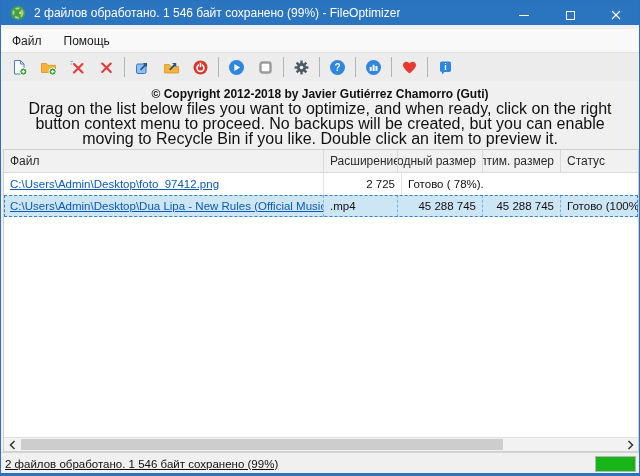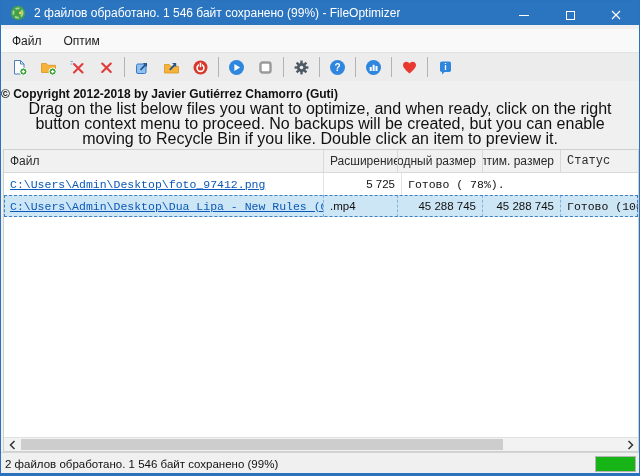--- a/index.html
+++ b/index.html
@@ -18,45 +18,45 @@
   .glyph-min { width:10px; height:1px; background:#fff; }
   .glyph-max { width:9px; height:9px; border:1px solid #fff; }
   
   .menubar { position:absolute; top:28px; left:0; right:0; height:24px; background:#f9f9f9; border-bottom:1px solid #e2e2e2; display:flex; align-items:center; font-size:12px; color:#1a1a1a; }
   .menu-item { padding:0 11px; height:100%; display:flex; align-items:center; cursor:default; }
   
   .toolbar { position:absolute; top:52px; left:0; right:0; height:28px; background:#ececec; display:flex; align-items:center; padding-left:4px; }
   .tb-btn { width:29px; height:26px; display:flex; align-items:center; justify-content:center; }
   .tb-sep { width:1px; height:20px; background:#b3b3b3; margin:0 3px; flex:0 0 auto; }
   
-  .copyright { position:absolute; top:86px; left:0; right:0; text-align:left; font-size:12px; font-weight:bold; color:#101010; }
+  .copyright { position:absolute; top:86px; left:0; right:0; text-align:center; font-size:12px; font-weight:bold; color:#101010; }
   .instructions { position:absolute; top:100px; left:8px; right:8px; text-align:center; font-size:16px; line-height:15px; color:#101010; }
   
   .list-panel { position:absolute; left:2px; top:148px; width:636px; height:303px; background:#fff; border:1px solid #cfcfcf; display:flex; flex-direction:column; }
   .thead { display:flex; height:23px; background:#f1f1f1; border-bottom:1px solid #d9d9d9; font-size:12px; color:#2b2b2b; flex:0 0 auto; }
   .th { display:flex; align-items:center; padding:0 6px; border-right:1px solid #d9d9d9; overflow:hidden; white-space:nowrap; }
   .col-file { width:320px; flex:0 0 auto; }
   .col-ext  { width:74px;  flex:0 0 auto; }
   .col-orig { width:85px;  flex:0 0 auto; }
   .col-opt  { width:78px;  flex:0 0 auto; }
-  .col-status { flex:1 1 auto; border-right:none !important;font-family:Liberation Mono, monospace; }
+  .col-status { flex:1 1 auto; border-right:none !important; }
   .num { justify-content:flex-end; }
   .row { display:flex; height:22px; font-size:11.5px; flex:0 0 auto; }
   .cell { display:flex; align-items:center; padding:0 6px; overflow:hidden; white-space:nowrap; border-right:1px solid #e4e4e4; }
   .row.selected { background:#cde6f5; outline:1px dashed #3f7fbf; outline-offset:-1px; }
   .row.selected .cell { border-right:1px dashed #7fb2de; }
-  .link { color:#0c59ba; text-decoration:underline;font-family:Liberation Mono, monospace; }
+  .link { color:#0c59ba; text-decoration:underline; }
   .table-filler { flex:1 1 auto; background:#fff; }
   
   .hscroll { height:14px; flex:0 0 auto; background:#f2f2f2; border-top:1px solid #e0e0e0; position:relative; }
   .hs-arrow { position:absolute; top:0; width:16px; height:13px; display:flex; align-items:center; justify-content:center; }
   .hs-arrow.left { left:0; } .hs-arrow.right { right:0; }
   .hs-thumb { position:absolute; left:17px; top:1px; width:482px; height:11px; background:#cdcdcd; }
   
-  .statusbar { position:absolute; left:0; right:0; top:451px; height:22px; background:#f0f0f0; border-top:1px solid #d4d4d4; display:flex; align-items:center; font-size:11.5px; color:#101010; padding-left:4px; }
+  .statusbar { position:absolute; left:0; right:0; top:451px; height:22px; background:#f0f0f0; border-top:1px solid #d4d4d4; display:flex; align-items:center; font-size:11.5px; color:#101010; padding-left:4px;text-decoration:underline; }
   .progress { position:absolute; right:3px; top:3px; width:41px; height:16px; border:1px solid #b5b5b5; background:#e8e8e8; }
   .progress-fill { height:100%; width:99%; background:#17b417; }
   .bottom-edge { position:absolute; left:0; right:0; bottom:0; height:2px; background:#2a72bd; }
 </style>
 </head>
 <body>
 
 <div id="window">
 
   <div class="titlebar">
@@ -76,21 +76,21 @@
       <div class="cap-btn">
         <svg width="10" height="10" viewBox="0 0 10 10">
             <path d="M1 1 L9 9 M9 1 L1 9" stroke="#fff" stroke-width="1.2"></path>
           </svg>
       </div>
     </div>
   </div>
 
   <div class="menubar">
     <div class="menu-item">Файл</div>
-    <div class="menu-item">Оптим</div>
+    <div class="menu-item">Помощь</div>
   </div>
 
   <div class="toolbar">
     <div class="tb-btn">
       <svg width="17" height="17" viewBox="0 0 17 17">
         <path d="M3.5 1.5 h6 l3.5 3.5 v10 h-9.5 z" fill="#fdfdfd" stroke="#4a7fbf"></path>
         <path d="M9.5 1.5 v3.5 h3.5" fill="none" stroke="#4a7fbf"></path>
         <circle cx="12.4" cy="12.6" r="3.6" fill="#2fa433" stroke="#fff"></circle>
         <path d="M12.4 10.9 v3.4 M10.7 12.6 h3.4" stroke="#fff" stroke-width="1.4"></path>
       </svg>
@@ -208,21 +208,21 @@
       <div class="th col-ext">Расширение</div>
       <div class="th col-orig num">Исходный размер</div>
       <div class="th col-opt num">Оптим. размер</div>
       <div class="th col-status">Статус</div>
     </div>
 
     <div class="row">
       <div class="cell col-file">
           <span class="link">C:\Users\Admin\Desktop\foto_97412.png</span>
         </div>
-      <div class="cell col-opt num">5 725</div>
+      <div class="cell col-opt num">2 725</div>
       <div class="cell col-status">Готово ( 78%).</div>
     </div>
 
     <div class="row selected">
       <div class="cell col-file">
           <span class="link">C:\Users\Admin\Desktop\Dua Lipa - New Rules (Official Music Video).mp4</span>
         </div>
       <div class="cell col-ext">.mp4</div>
       <div class="cell col-orig num">45 288 745</div>
       <div class="cell col-opt num">45 288 745</div>

